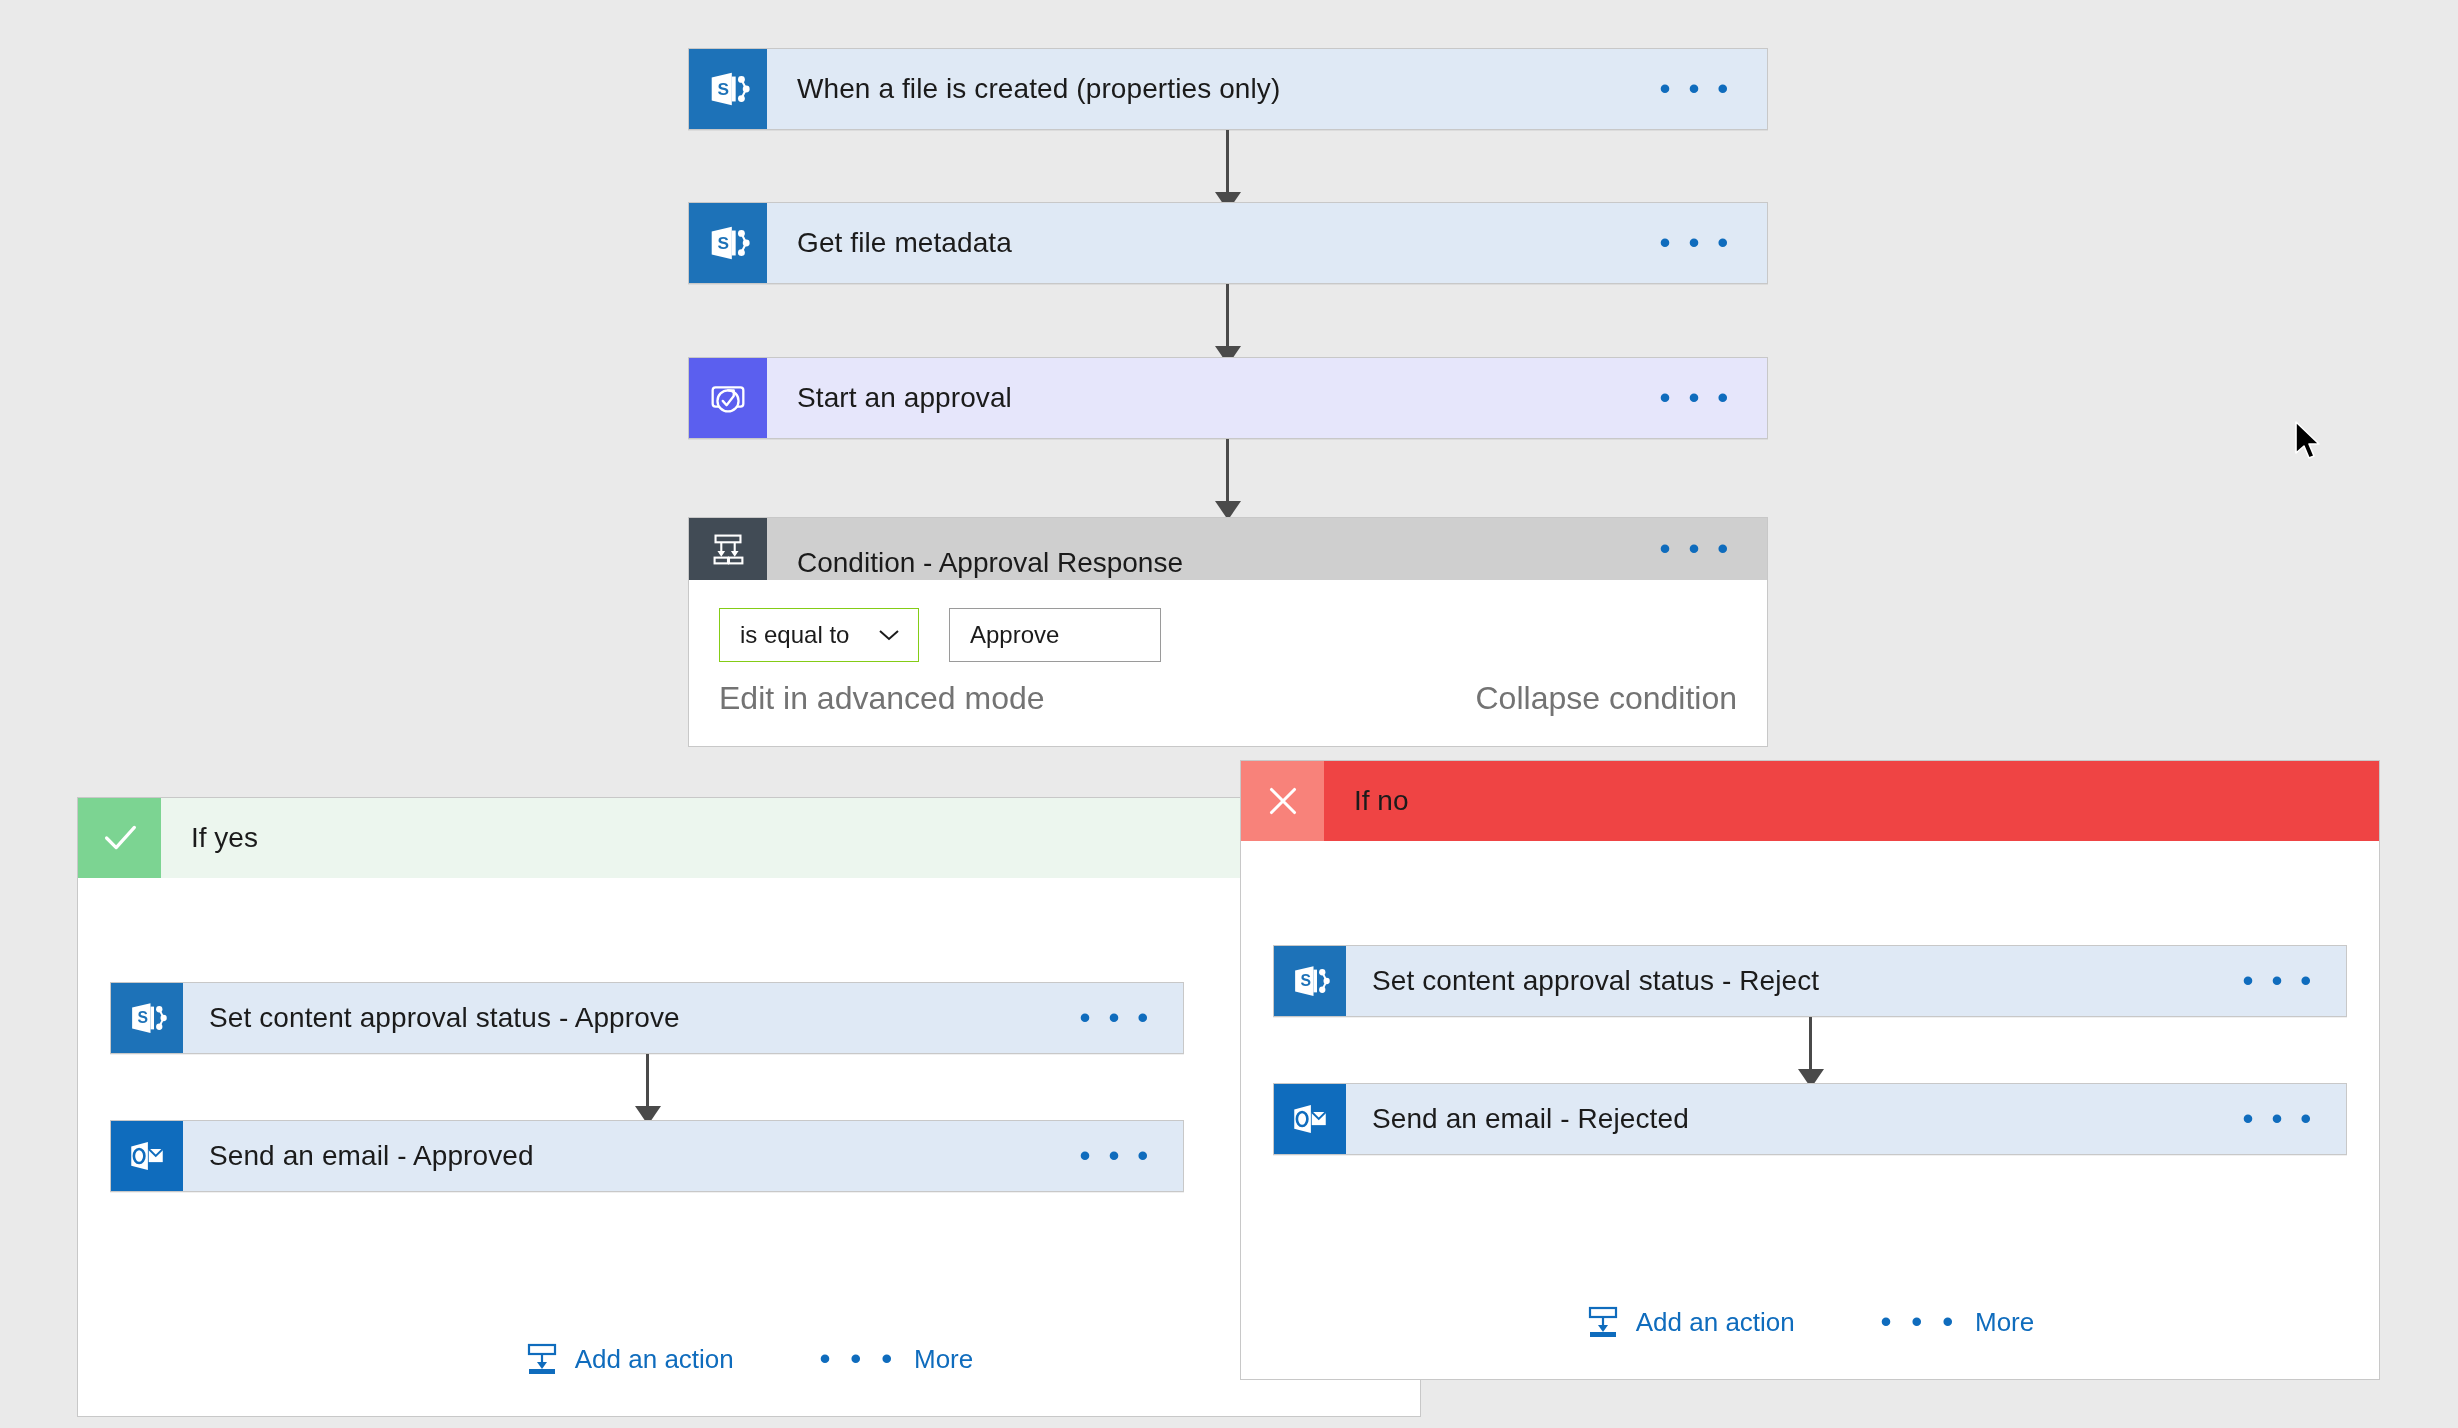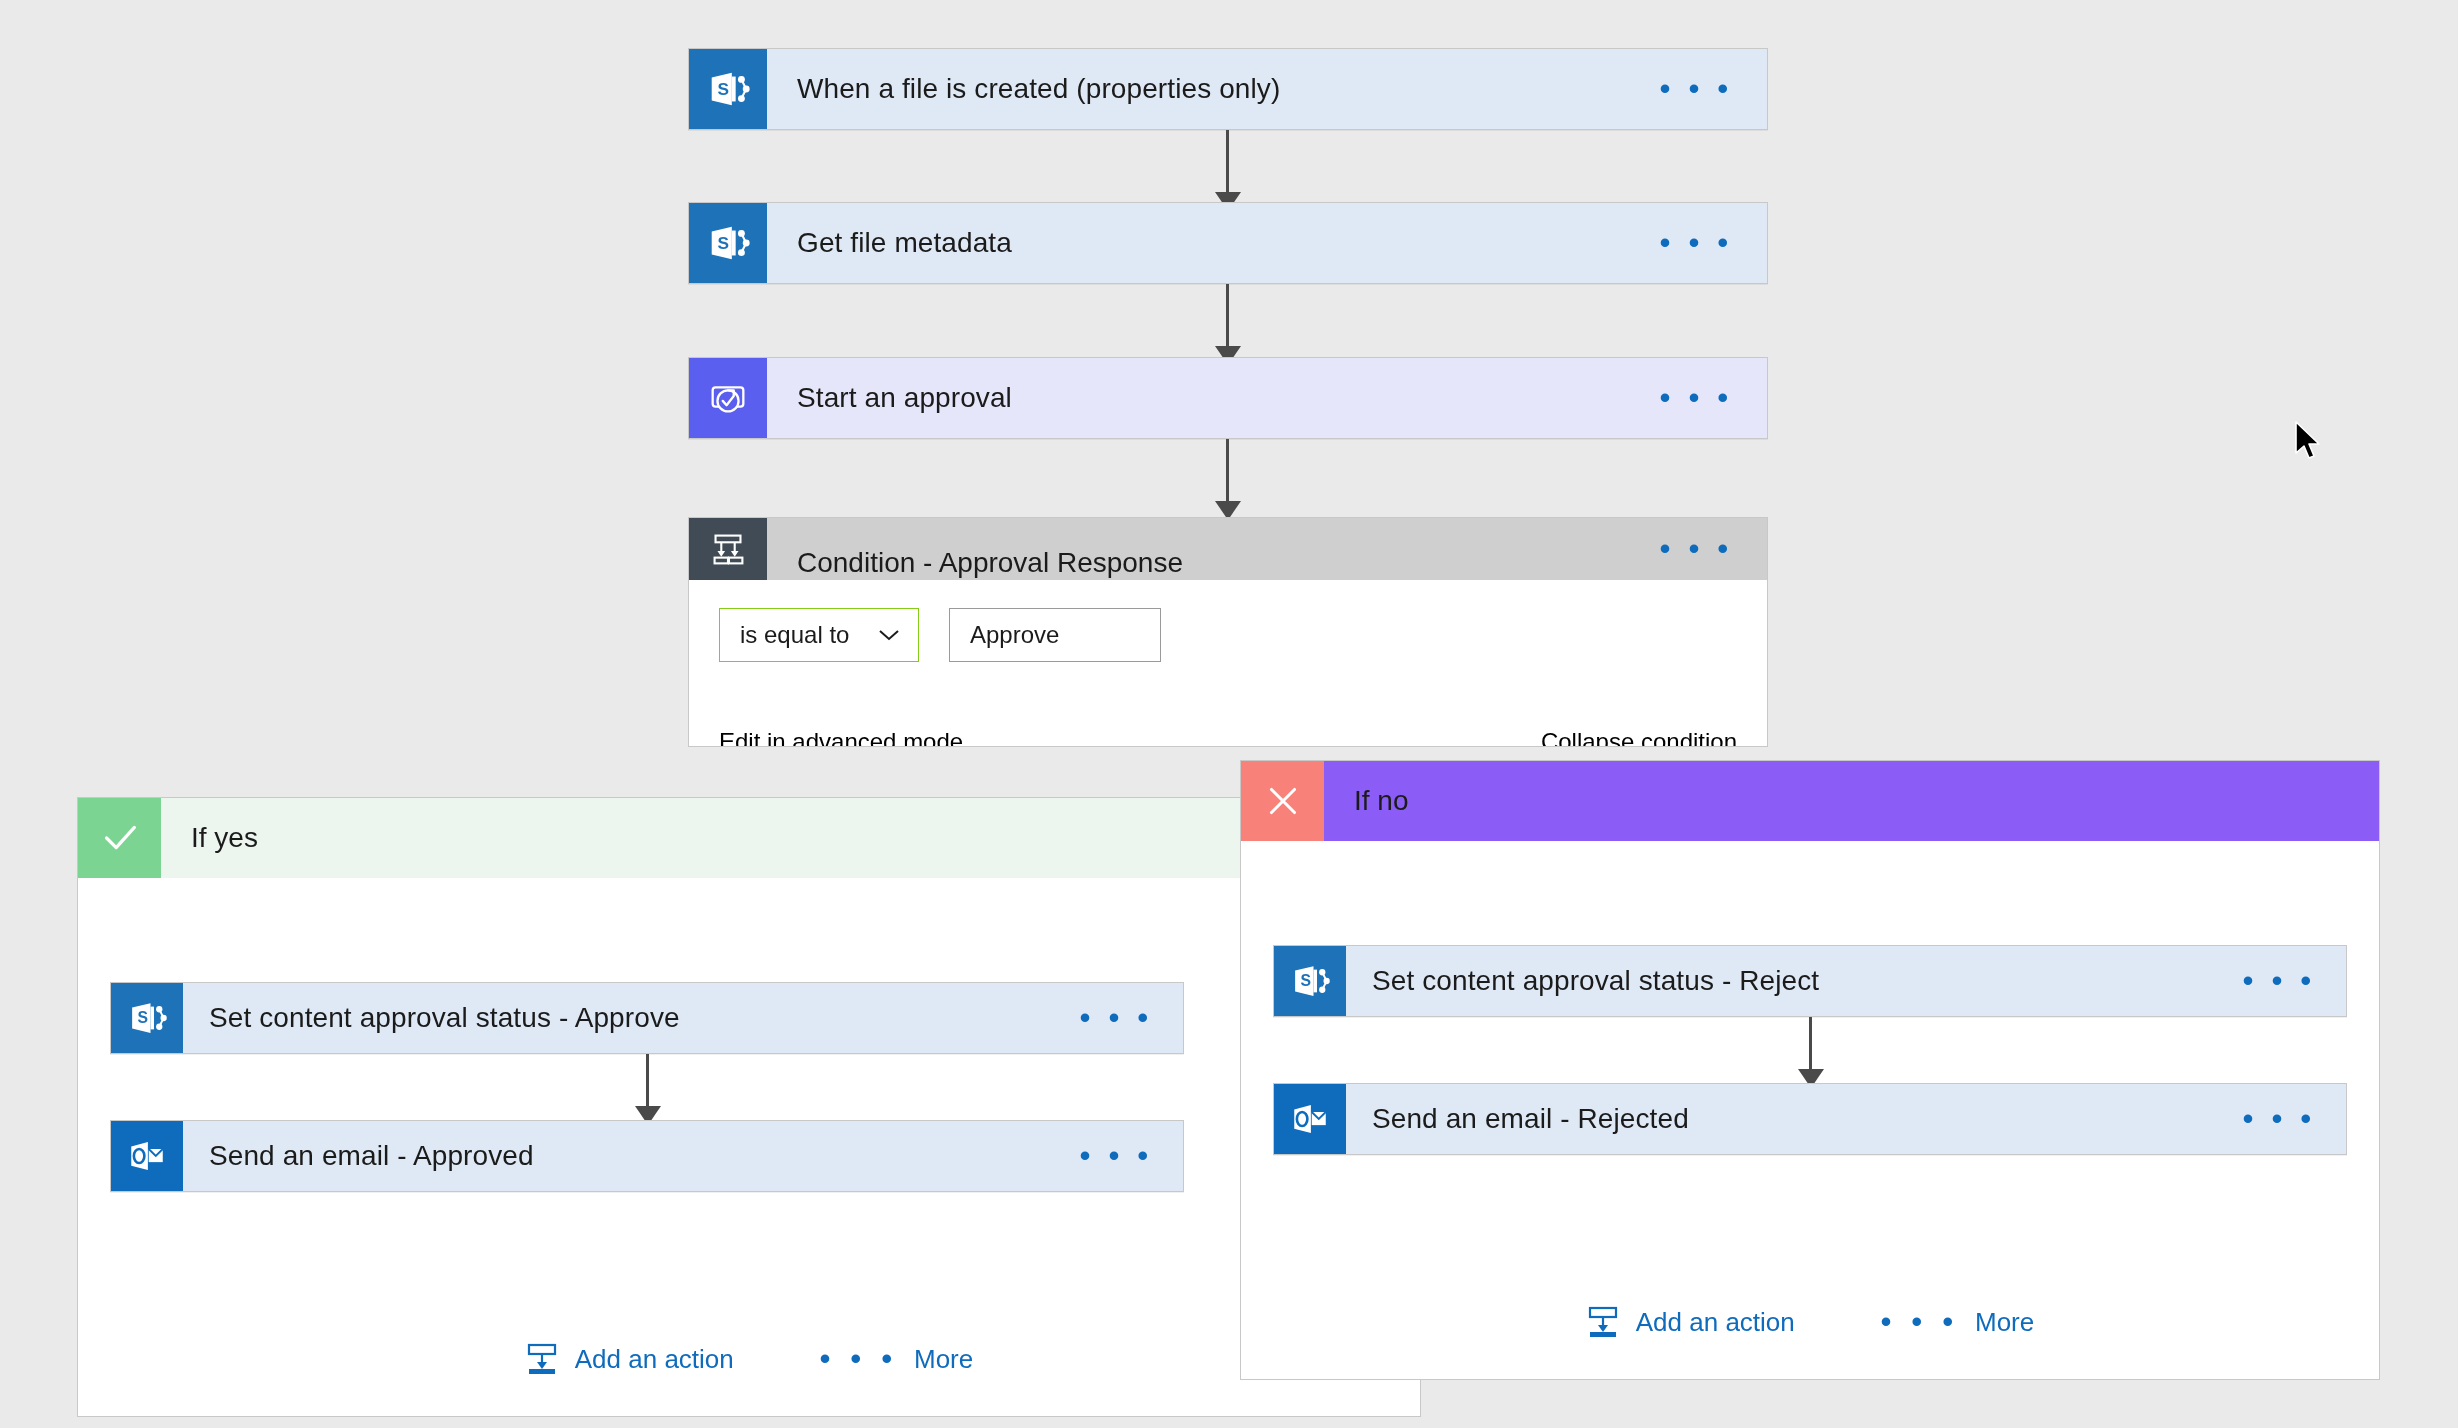--- a/index.html
+++ b/index.html
@@ -174,25 +174,24 @@
   }
   .cond-links {
     position: absolute;
     top: 100px;
     left: 30px;
     right: 30px;
     display: flex;
     justify-content: space-between;
   }
   .link {
-    color: #000000;
-    font-size: 24px;
+    color: #737373;
+    font-size: 32px;
     cursor: pointer;
     white-space: nowrap;
-    margin-top: 48px;
   }
 
   
   .branch {
     position: absolute;
     background: #ffffff;
     border: 1px solid #c8c8c8;
   }
   .branch-header {
     display: flex;
@@ -210,21 +209,21 @@
   .branch-badge.no  { background: #f8827a; }
   .branch-header .bh-label {
     flex: 1;
     display: flex;
     align-items: center;
     padding-left: 30px;
     font-size: 28px;
     color: #1b1b1b;
   }
   .branch-header.yes .bh-label { background: #ecf6ee; }
-  .branch-header.no  .bh-label { background: #8b5cf6; }
+  .branch-header.no  .bh-label { background: #ef4444; }
 
   .branch-footer {
     position: absolute;
     bottom: 40px;
     left: 0;
     right: 0;
     display: flex;
     align-items: center;
     justify-content: center;
     gap: 86px;

